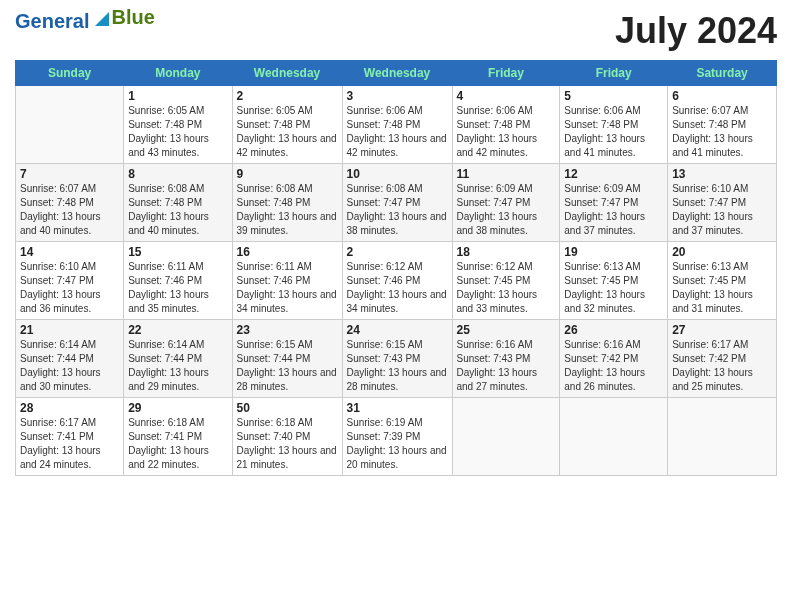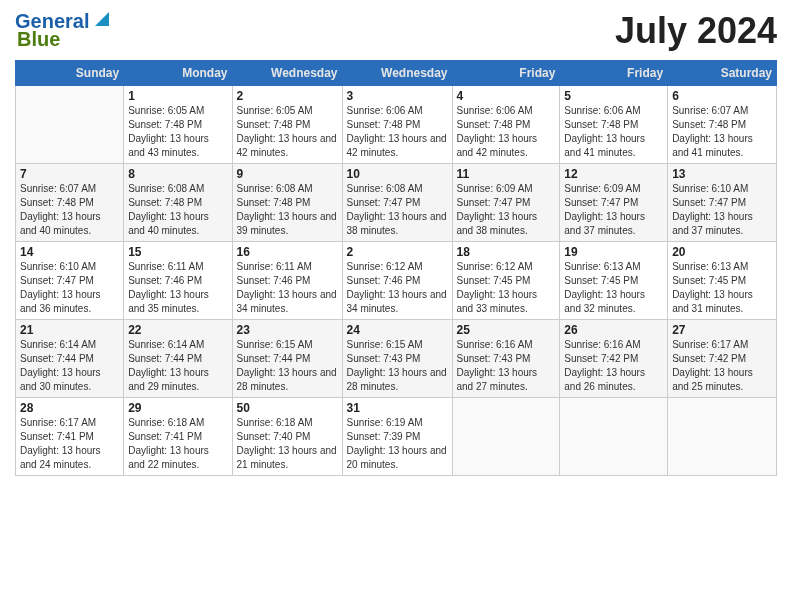--- a/index.html
+++ b/index.html
@@ -17,21 +17,21 @@
       padding: 10px 15px;
     }
     .header {
       display: flex;
       justify-content: space-between;
       align-items: flex-start;
       margin-bottom: 8px;
     }
     .logo {
       display: flex;
-      flex-direction: column;
+      flex-direction: row;
       align-items: flex-start;
     }
     .logo-wrapper {
       display: flex;
       align-items: center;
     }
     .title-block {
       text-align: left;
     }
     .month-title {
@@ -43,23 +43,23 @@
       font-size: 16px;
       color: #444;
     }
     .calendar-table {
       width: 100%;
       border-collapse: collapse;
       font-size: 10.5px;
     }
     .calendar-table thead th {
       background: #2a6ebb;
-      color: #e5e5e5;
+      color: #86efac;
       padding: 5px 4px;
-      text-align: right;
+      text-align: center;
       font-size: 12px;
       font-weight: bold;
       border: 1px solid #2a6ebb;
     }
     .calendar-table tbody td {
       border: 1px solid #ccc;
       vertical-align: top;
       padding: 3px 4px;
       width: 113px;
       min-height: 70px;

